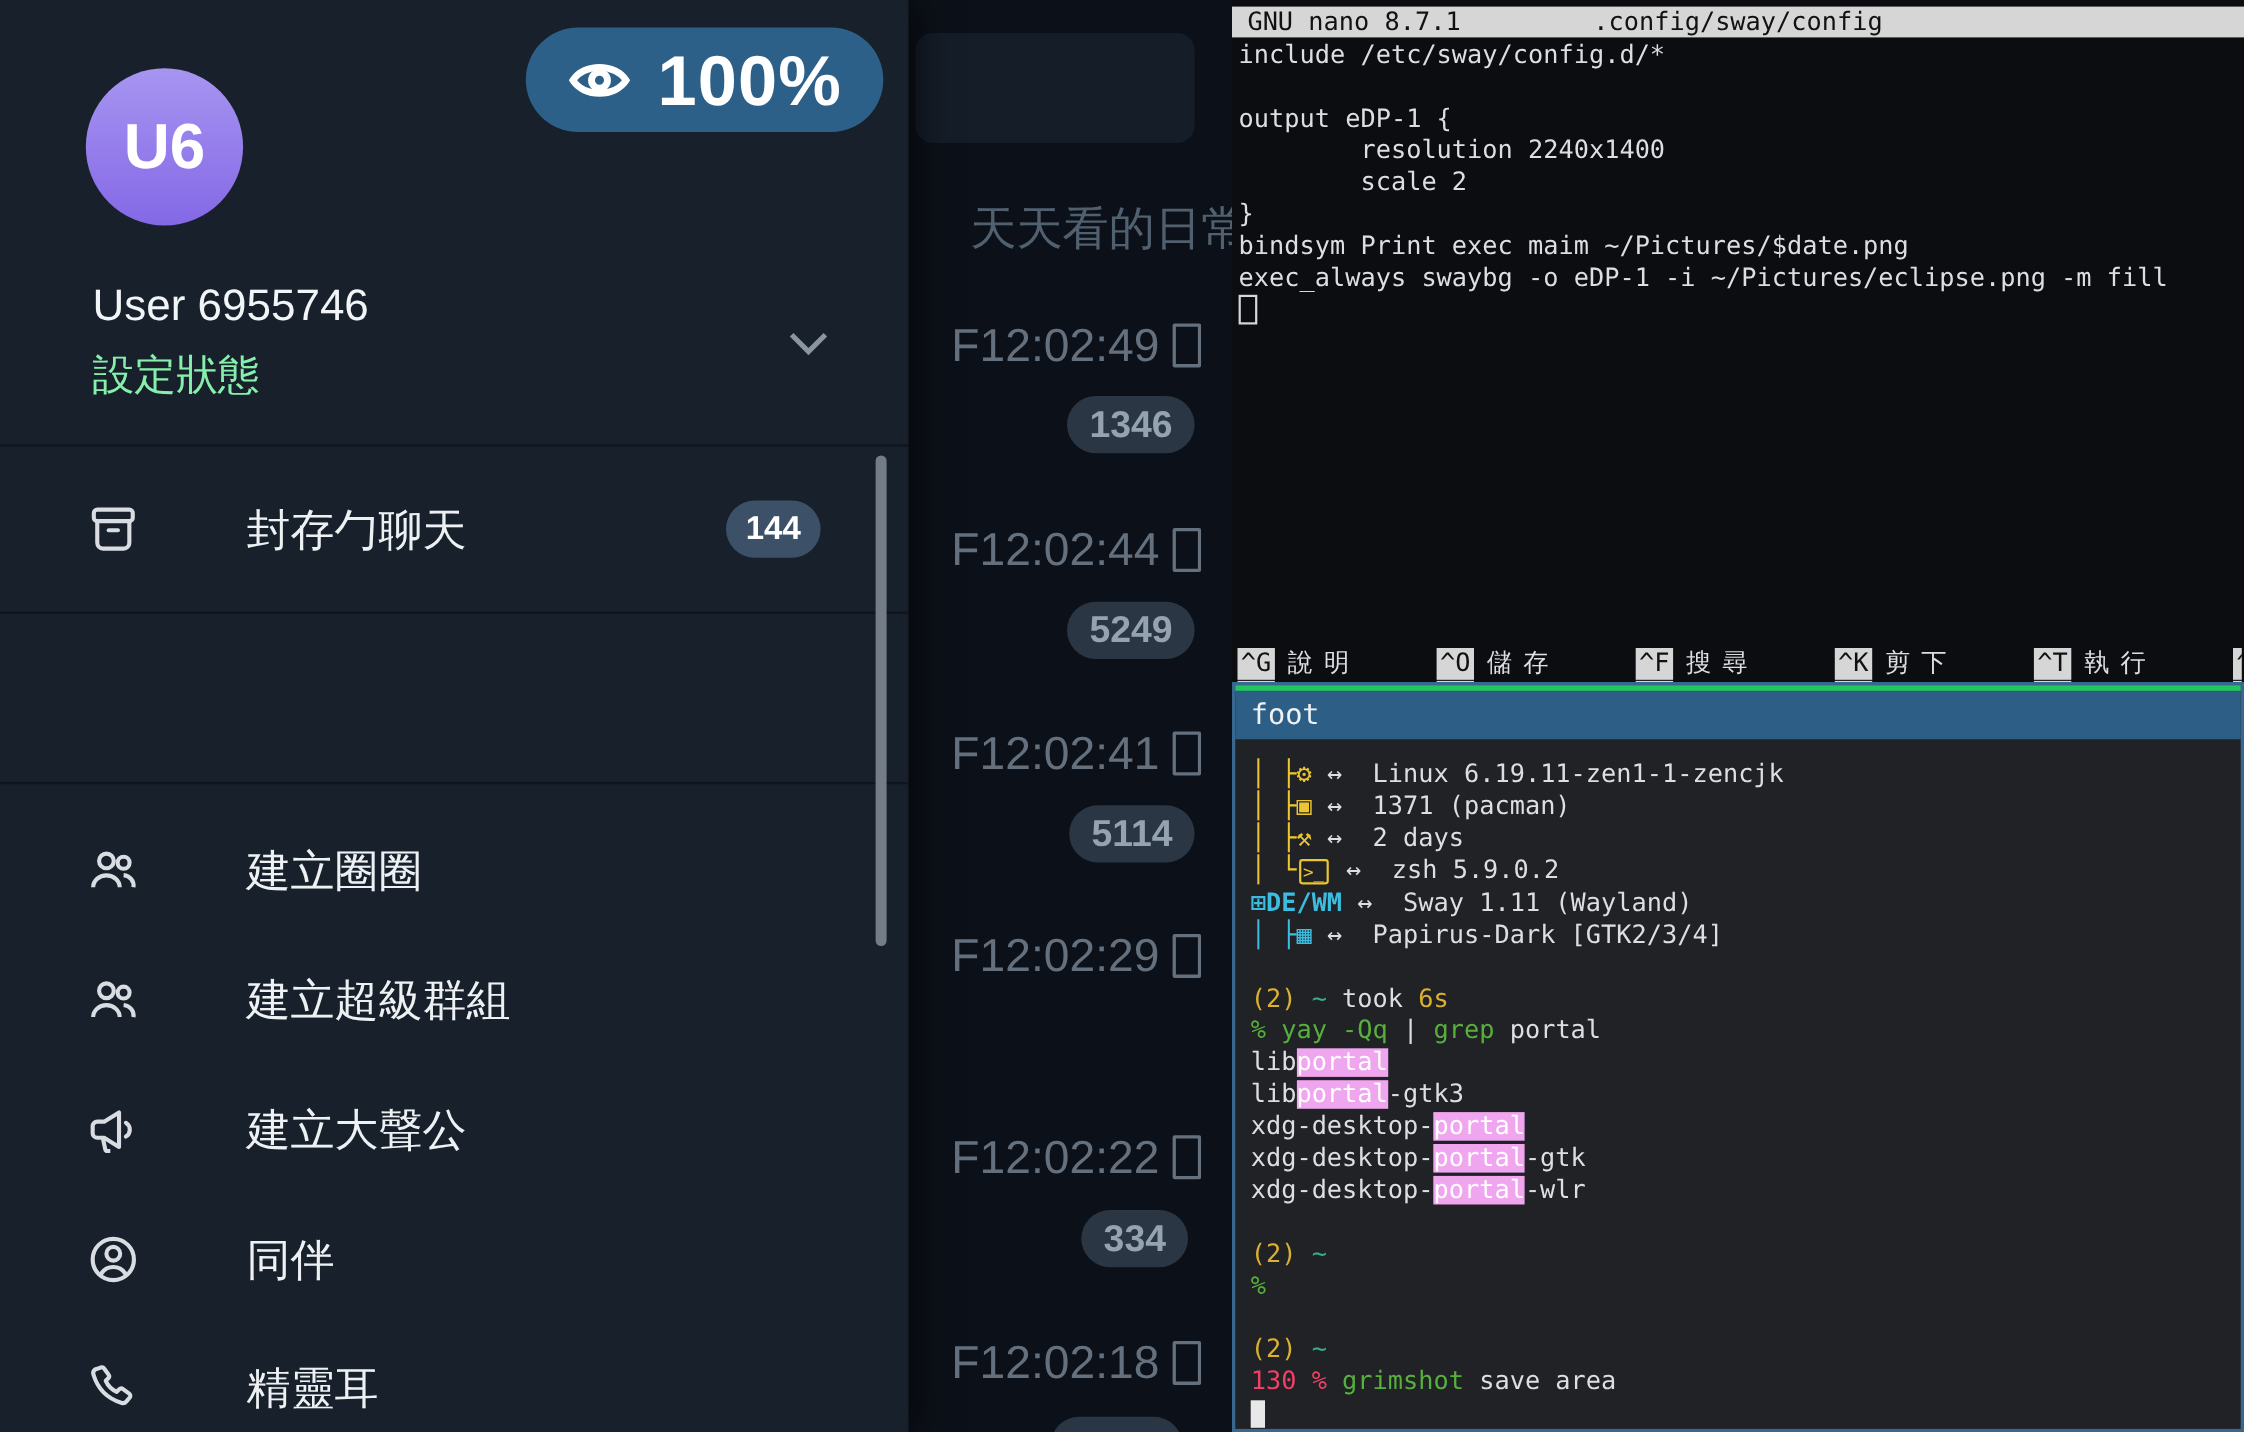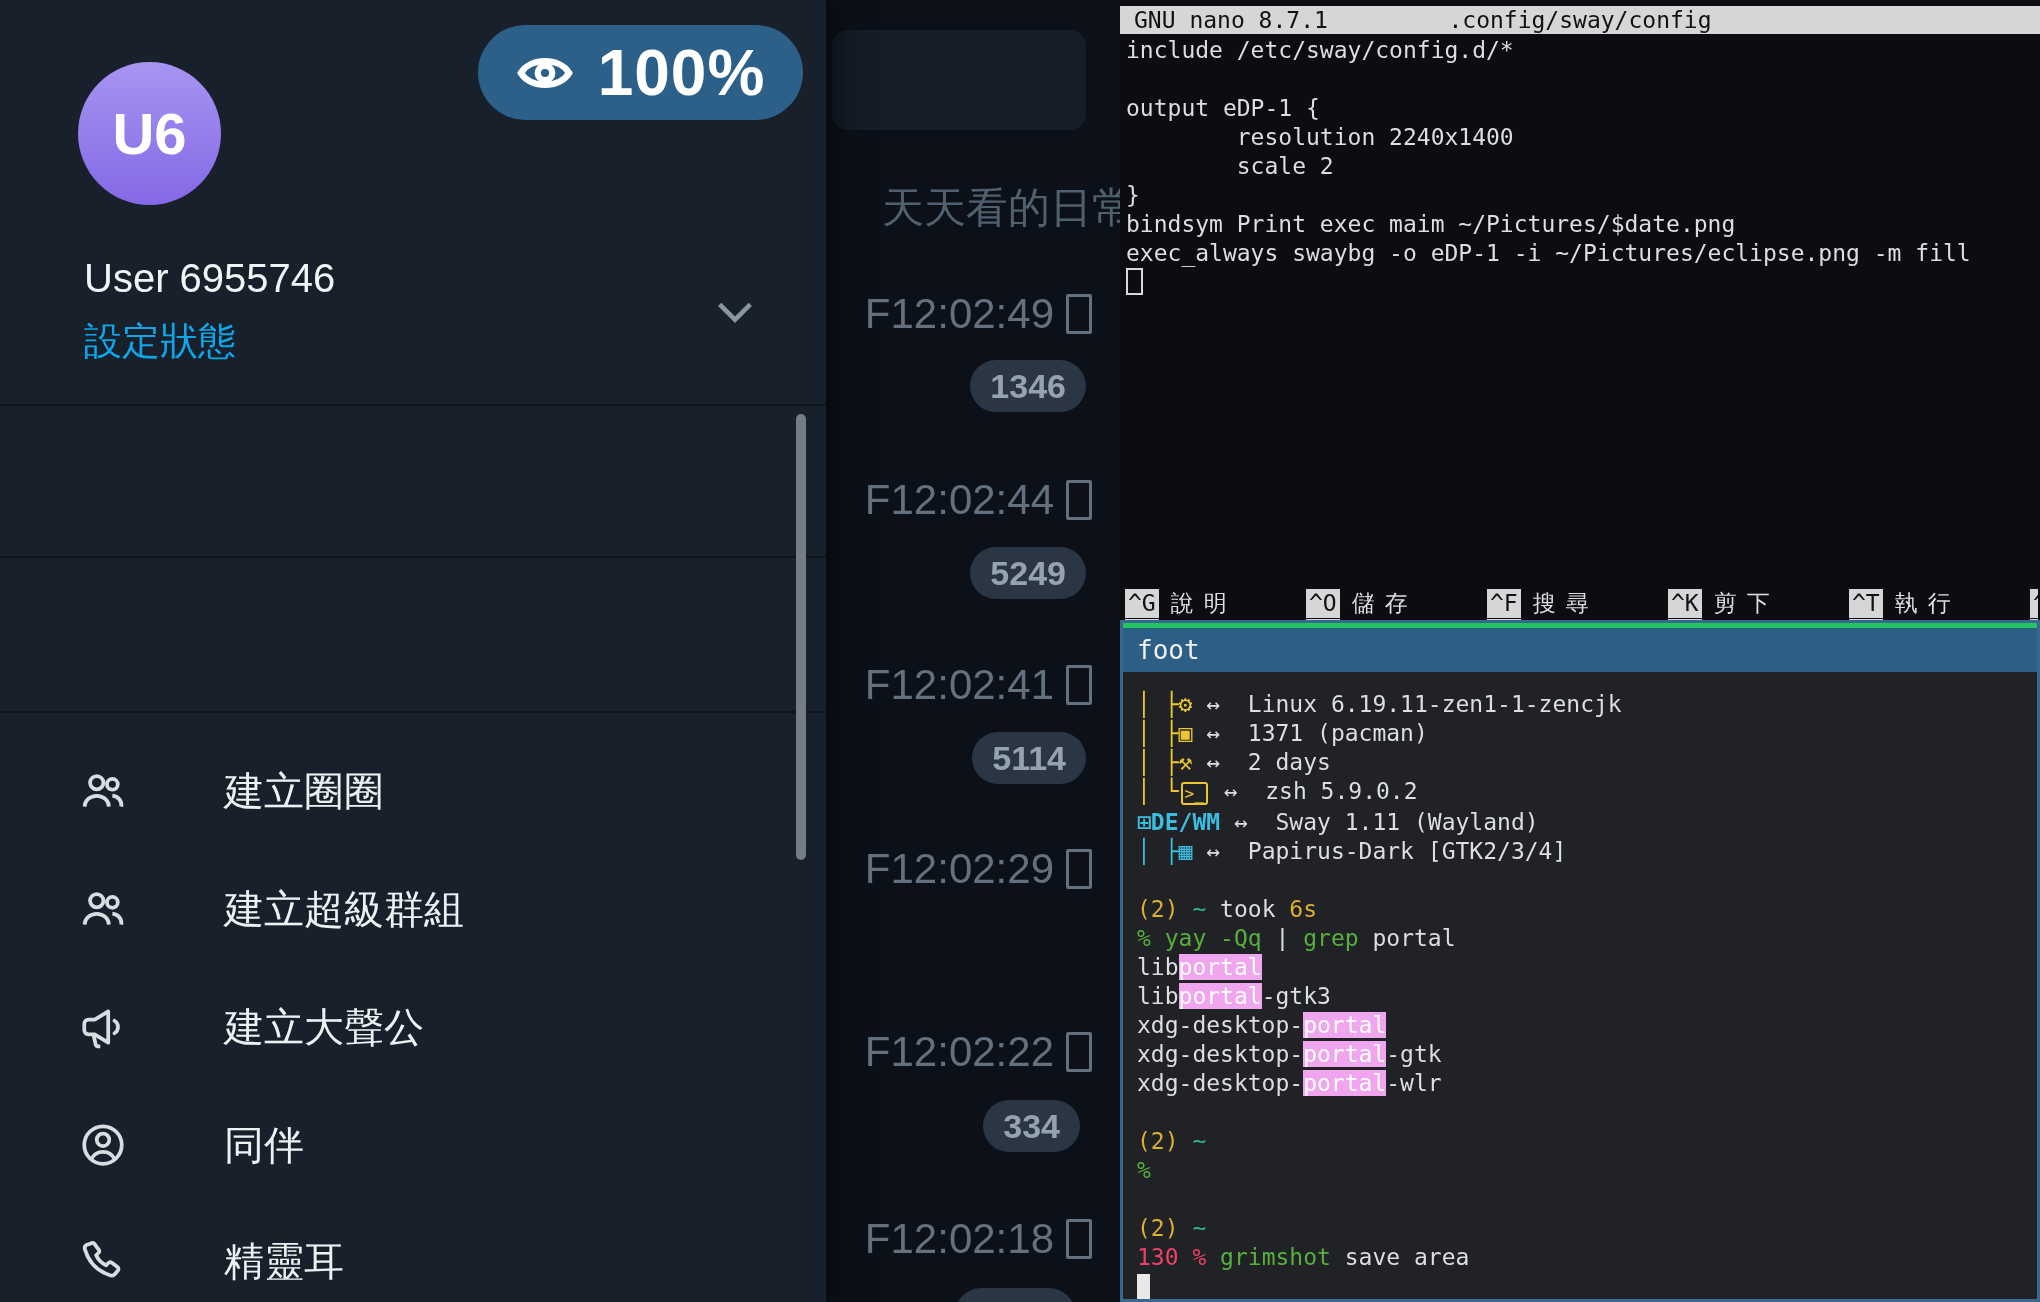--- a/index.html
+++ b/index.html
@@ -11,21 +11,21 @@
   .drawer{left:0;top:0;width:826px;height:1302px;background:#17202b;
           box-shadow:10px 0 30px rgba(0,0,0,.55);z-index:3;}
   .avatar{left:78px;top:62px;width:143px;height:143px;border-radius:50%;
           background:linear-gradient(180deg,#a795f1,#8468e6);
           display:flex;align-items:center;justify-content:center;
           color:#fff;font-size:58px;font-weight:bold;}
   .ghost-pill{left:478px;top:25px;width:325px;height:95px;border-radius:48px;
           background:#2d6089;display:flex;align-items:center;justify-content:center;gap:24px;}
   .ghost-pill .pct{color:#fff;font-size:64px;font-weight:bold;letter-spacing:1px;}
   .user-name{left:84px;top:256px;font-size:40px;color:#f2f5f7;}
-  .user-status{left:84px;top:316px;font-size:38px;color:#0ea5e9;cursor:pointer;}
+  .user-status{left:84px;top:316px;font-size:38px;color:#86efac;cursor:pointer;}
   .chevron{left:712px;top:294px;}
   .divider{left:0;width:826px;height:2px;background:#0e151d;}
   .menu-row{left:0;width:810px;height:110px;display:flex;align-items:center;cursor:pointer;}
   .menu-row .mi{position:absolute;left:78px;width:50px;height:50px;}
   .menu-row .ml{position:absolute;left:224px;font-size:40px;color:#eef1f3;white-space:nowrap;}
   .menu-badge{position:absolute;right:64px;height:52px;border-radius:26px;background:#3c5168;
           color:#fff;font-size:30px;display:flex;align-items:center;padding:0 18px;font-weight:bold;}
   .drawer-scrollbar{left:796px;top:414px;width:10px;height:446px;border-radius:5px;background:#737d87;}
 
   
@@ -154,20 +154,31 @@
   <div class="user-name abs">User 6955746</div>
   <div class="user-status abs">設定狀態</div>
   <div class="chevron abs">
     <svg width="46" height="36" viewBox="0 0 24 16">
       <polyline points="4,4 12,12 20,4" fill="none" stroke="#8a95a1" stroke-width="2.4"></polyline>
     </svg>
   </div>
 
   <div class="divider abs" style="top:404px"></div>
 
+  <div class="menu-row abs" style="top:426px">
+    <span class="mi">
+      <svg width="50" height="50" viewBox="0 0 24 24">
+        <rect x="3.5" y="3.5" width="17" height="5" rx="1.5" fill="none" stroke="#d9dde1" stroke-width="1.8"></rect>
+        <path d="M5 8.5 V18 a2.5 2.5 0 0 0 2.5 2.5 h9 A2.5 2.5 0 0 0 19 18 V8.5" fill="none" stroke="#d9dde1" stroke-width="1.8"></path>
+        <line x1="10" y1="12.5" x2="14" y2="12.5" stroke="#d9dde1" stroke-width="1.8" stroke-linecap="round"></line>
+      </svg>
+    </span>
+    <span class="ml">封存勹聊天</span>
+    <span class="menu-badge">144</span>
+  </div>
 
   <div class="divider abs" style="top:556px"></div>
 
 
   <div class="divider abs" style="top:711px"></div>
 
   <div class="menu-row abs" style="top:736px">
     <span class="mi">
       <svg width="50" height="50" viewBox="0 0 24 24">
         <circle cx="9" cy="8" r="3.2" fill="none" stroke="#d9dde1" stroke-width="1.8"></circle>

